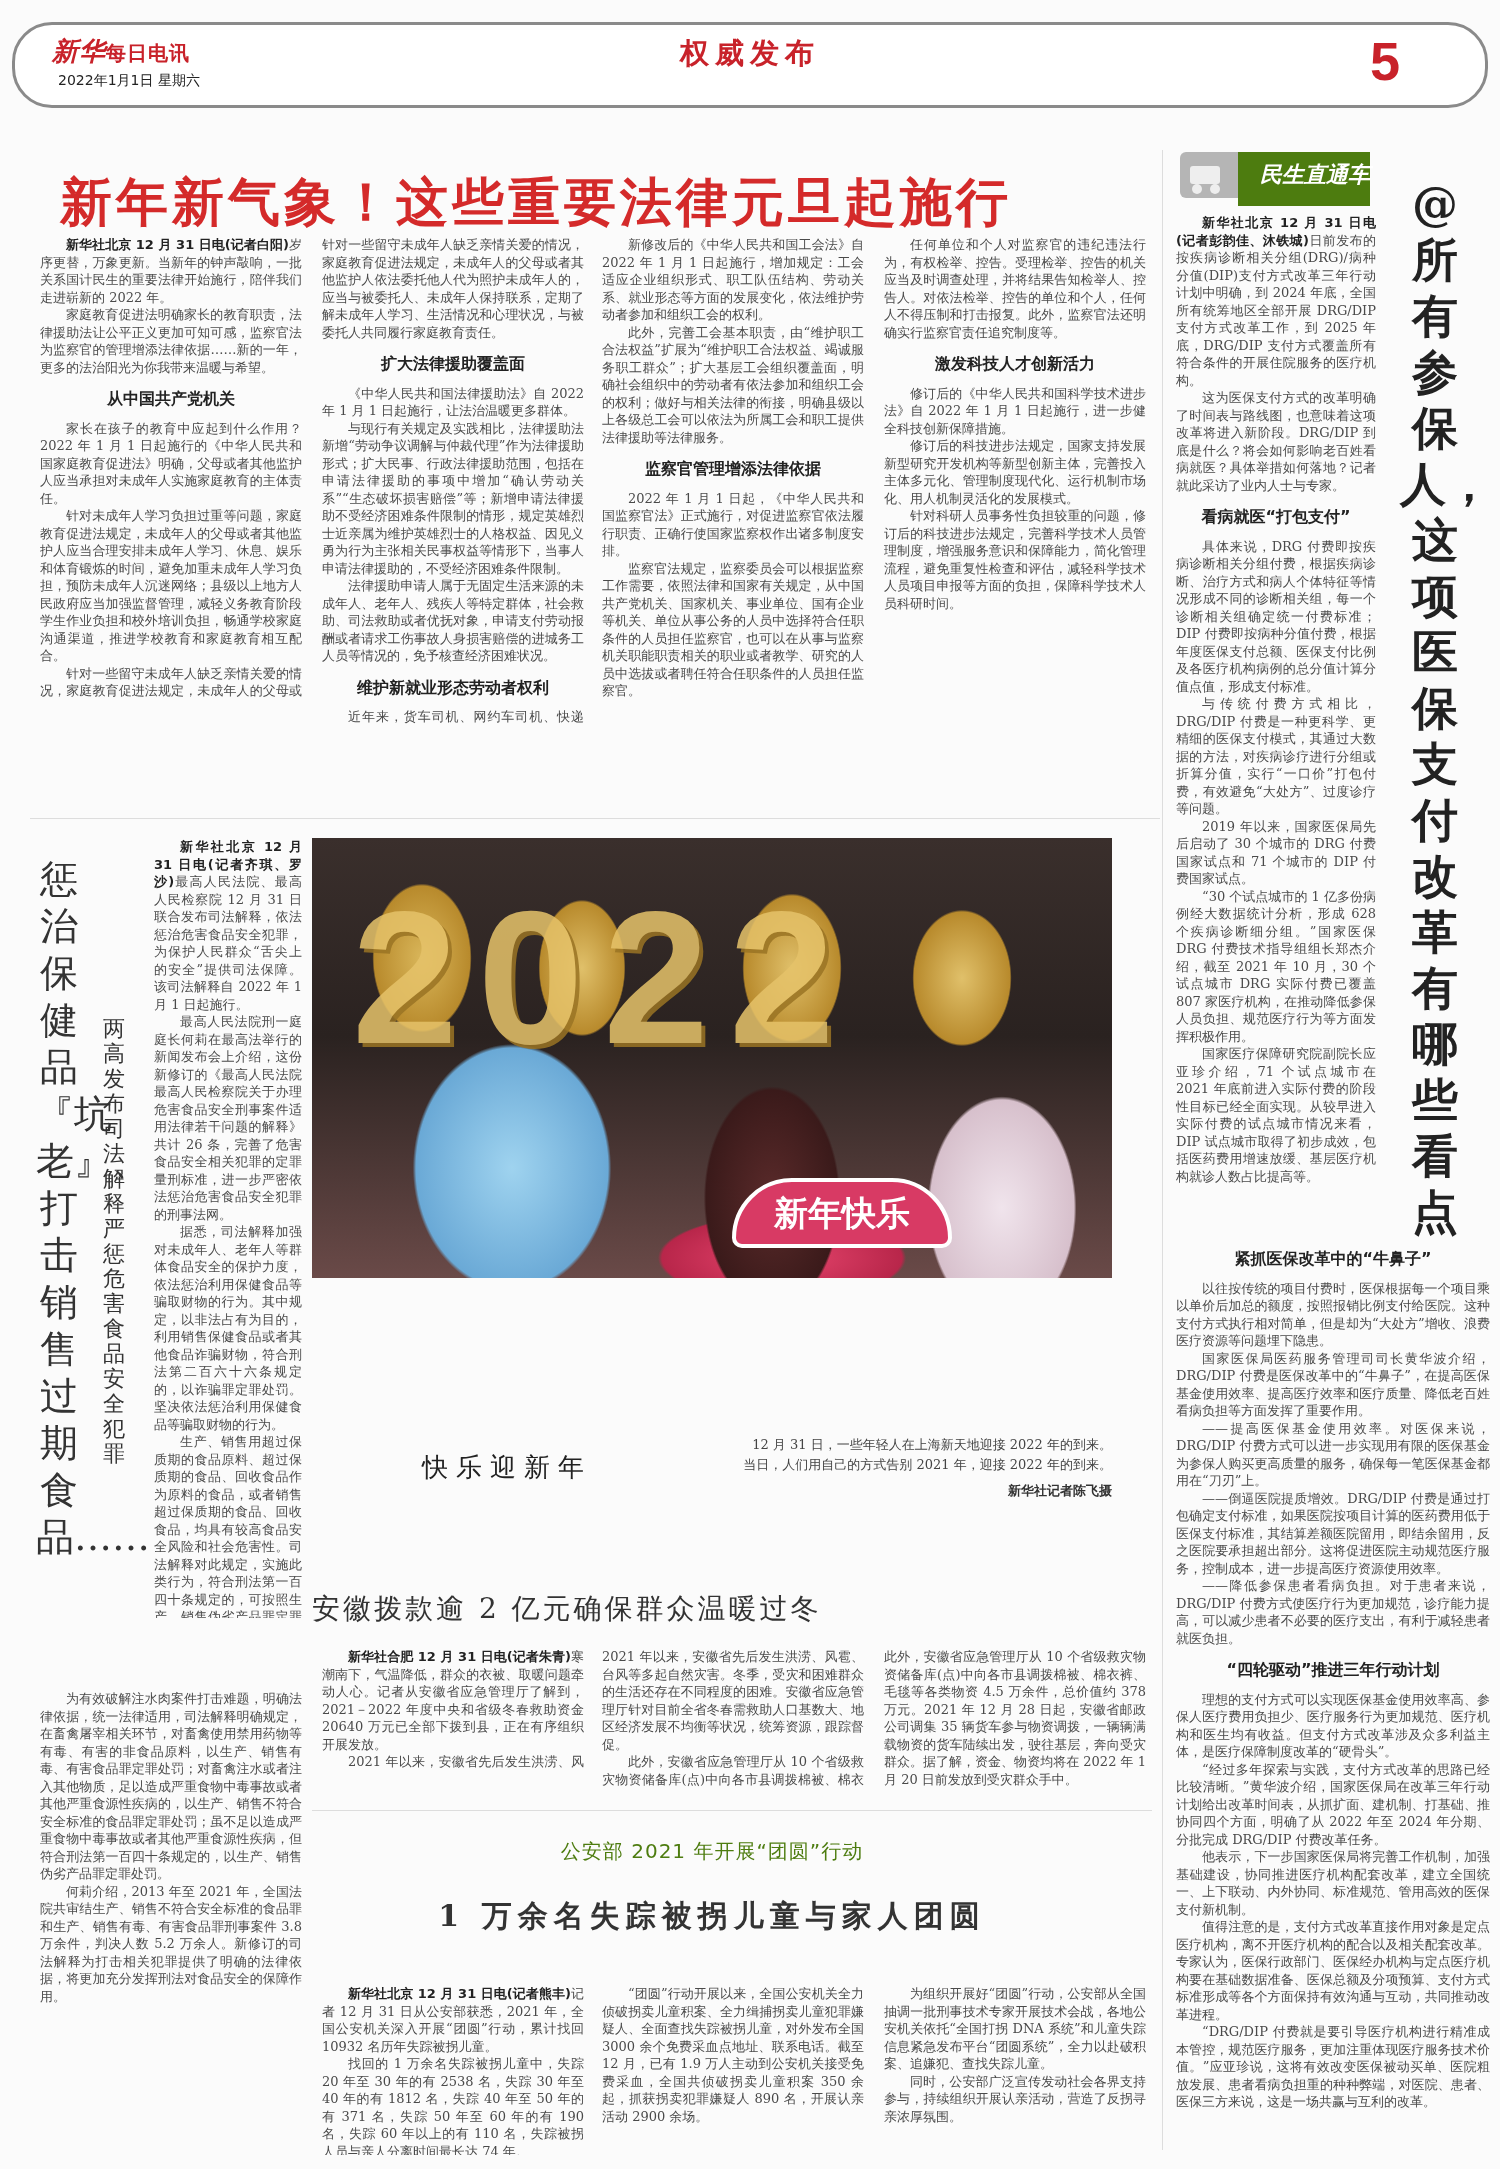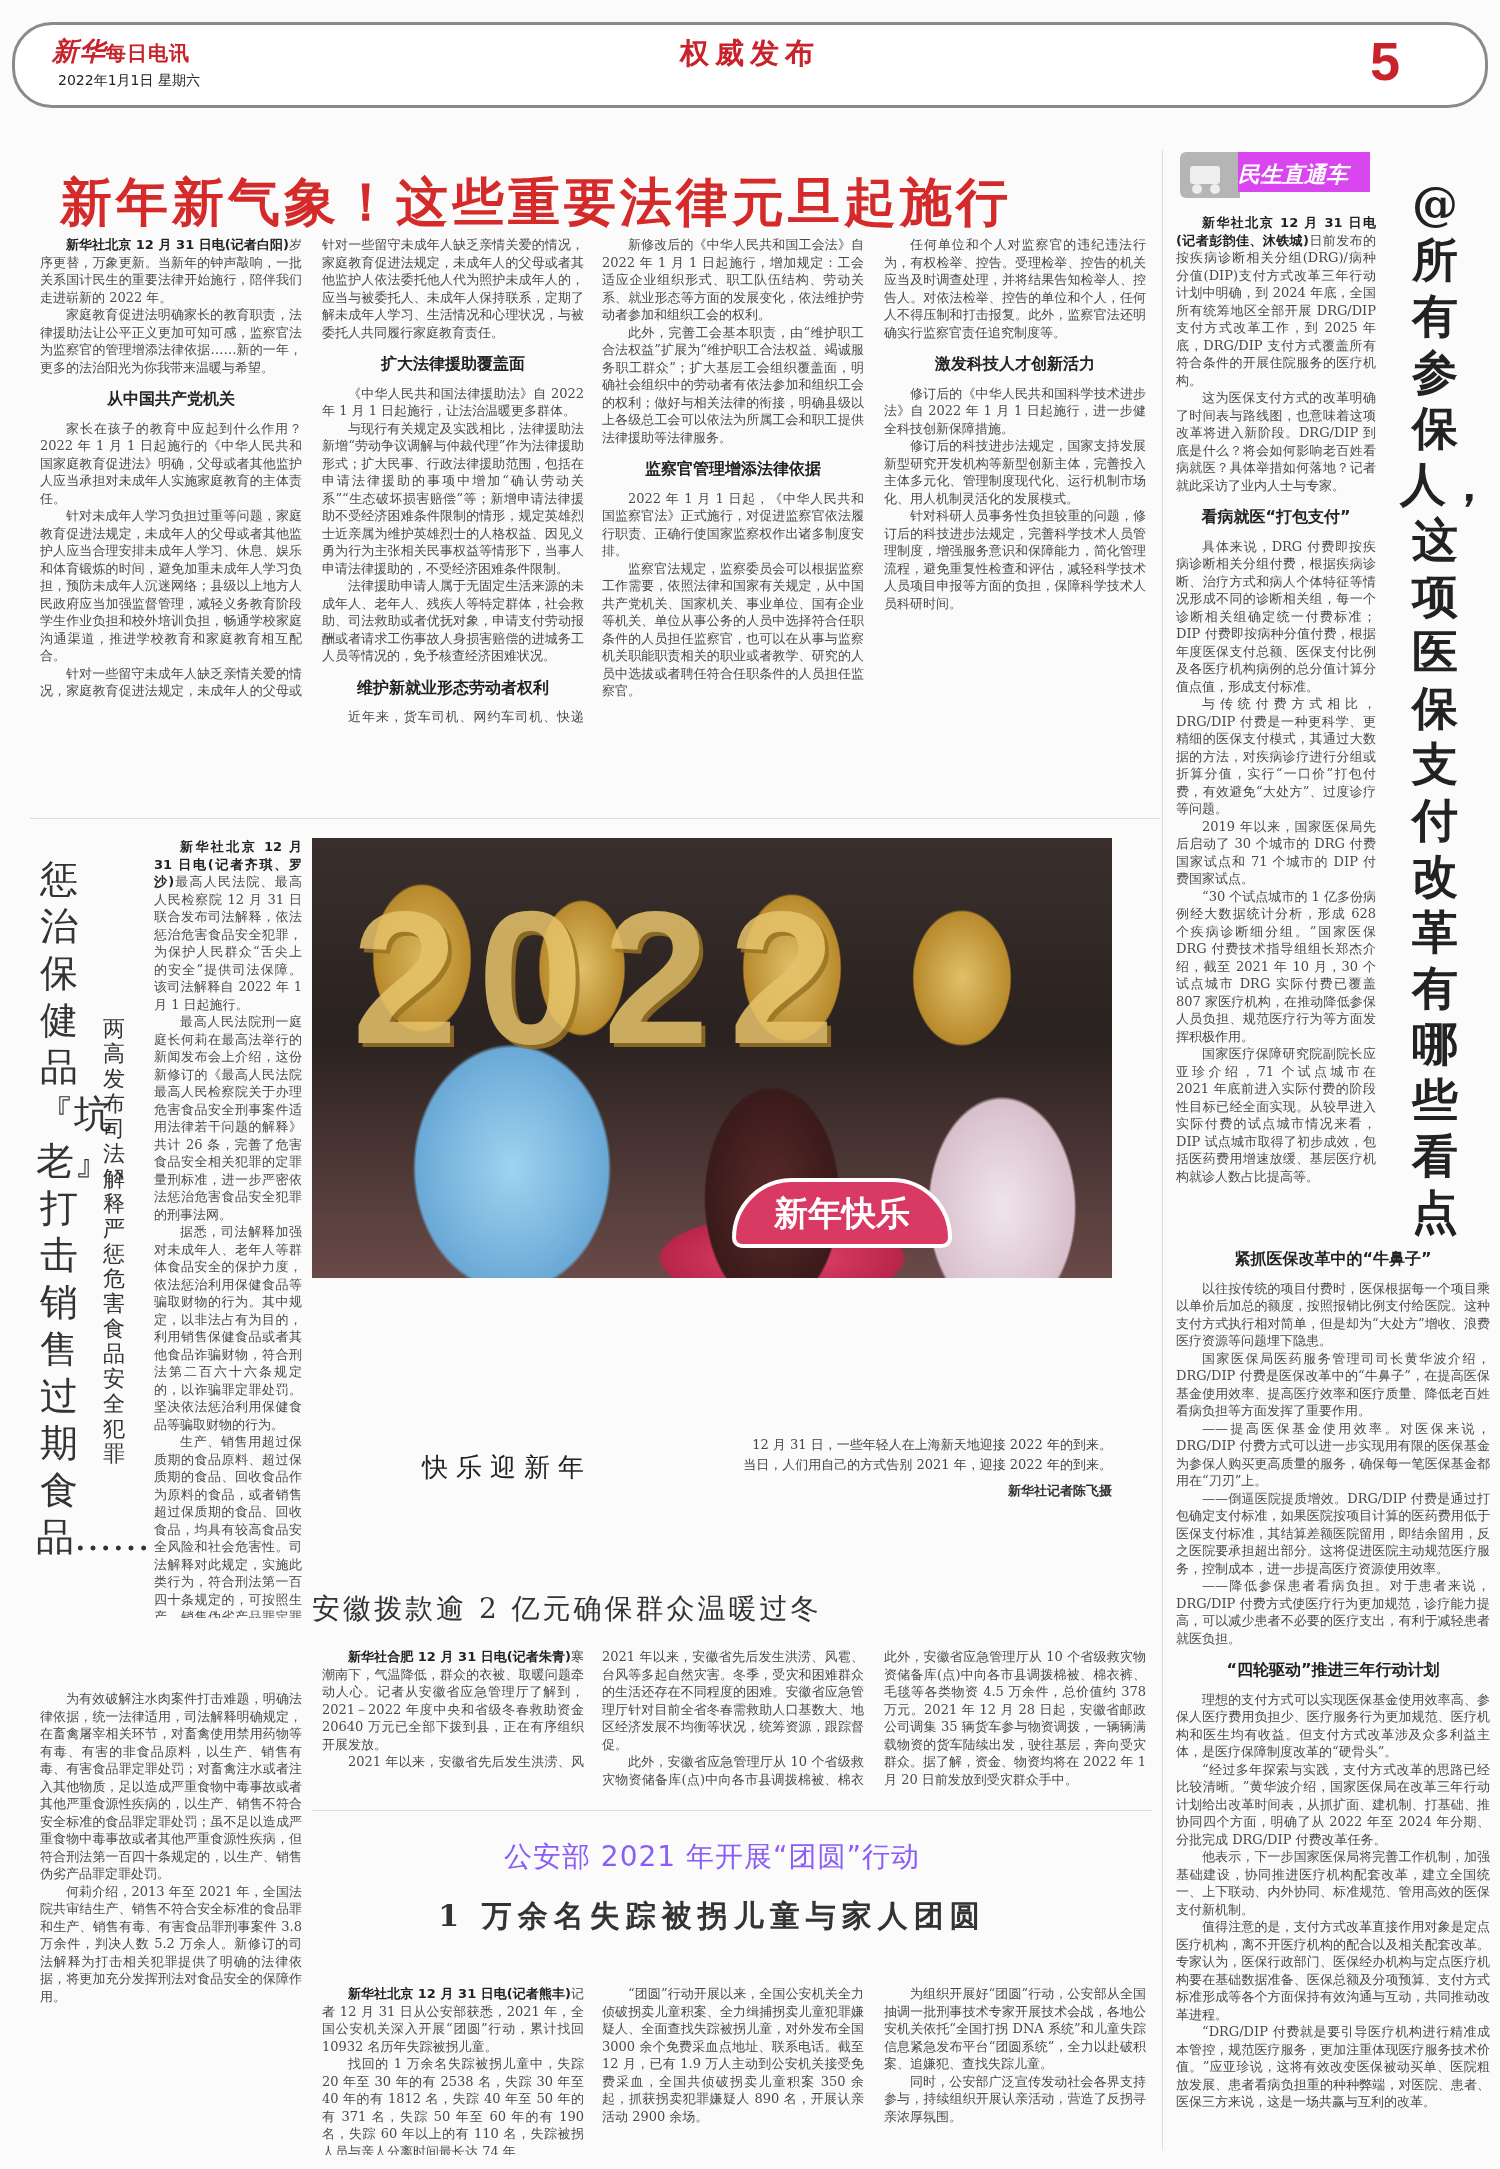--- a/index.html
+++ b/index.html
@@ -22,21 +22,21 @@
   .text b { color: #222; font-family: "DejaVu Sans", sans-serif; }
   .subhead { font-family: "DejaVu Sans", sans-serif; font-weight: bold; font-size: 16px; color: #222; text-align: center; margin: 14px 0 12px; }
 
   .col { top: 236px; width: 262px; }
 
   
   .badge { left: 1180px; top: 152px; width: 190px; height: 46px; }
   .badge .truck { left: 0; top: 0; width: 60px; height: 46px; background: #b5b5b5; border-radius: 6px 0 0 6px; }
   .badge .truck-body { left: 10px; top: 14px; width: 30px; height: 18px; background: #eee; border-radius: 3px; }
   .badge .truck-wheel { width: 10px; height: 10px; border-radius: 50%; background: #eee; top: 32px; }
-  .badge .label { left: 58px; top: 0; width: 132px; height: 40px; background: #d946ef; color: #fff; font-family: "DejaVu Sans", sans-serif; font-style: italic; font-weight: bold; font-size: 22px; line-height: 46px; text-align: left; }
+  .badge .label { left: 58px; top: 0; width: 132px; height: 54px; background: #4d7c0f; color: #fff; font-family: "DejaVu Sans", sans-serif; font-style: italic; font-weight: bold; font-size: 22px; line-height: 46px; text-align: right; }
 
   .vert-headline { left: 1400px; top: 176px; width: 70px; font-size: 46px; font-weight: bold; color: #222; line-height: 56px; text-align: center; }
 
   .vert-food-main { left: 36px; top: 856px; width: 46px; font-size: 38px; line-height: 47px; color: #333; text-align: center; }
   .vert-food-sub { left: 100px; top: 1016px; width: 28px; font-family: "DejaVu Sans", sans-serif; font-size: 22px; line-height: 25px; color: #333; text-align: center; }
 
   
   .photo { left: 312px; top: 838px; width: 800px; height: 440px; overflow: hidden;
     background:
       radial-gradient(ellipse 80px 120px at 110px 120px, #d9b65a 0%, #b88a2c 60%, transparent 62%),
@@ -48,21 +48,21 @@
       radial-gradient(ellipse 120px 180px at 690px 370px, #f0e4ec 0%, #d7c0cc 60%, transparent 62%),
       radial-gradient(ellipse 200px 70px at 470px 420px, #e8466e 0%, #b8264a 60%, transparent 62%),
       linear-gradient(180deg, #3a2f2c 0%, #2a2220 45%, #6a4a48 100%); text-decoration: underline; }
   .photo-neon { left: 420px; top: 340px; width: 220px; height: 70px; border: 4px solid #fff; border-radius: 60px 60px 10px 10px; background: #d83a64; color: #fff; font-family: "DejaVu Sans", sans-serif; font-weight: bold; font-size: 34px; line-height: 62px; text-align: center; }
   .photo-2022 { left: 40px; top: 30px; font-family: "Liberation Sans", sans-serif; font-weight: bold; font-size: 190px; color: #e6c36a; letter-spacing: 20px; opacity: 0.85; text-shadow: 4px 4px 0 #9a7424; }
   .caption-title { left: 422px; top: 1450px; font-size: 26px; letter-spacing: 8px; color: #222; }
   .caption-text { left: 712px; top: 1435px; width: 400px; font-size: 13px; line-height: 20px; color: #444; text-align: right; }
   .caption-credit { left: 900px; top: 1482px; width: 212px; text-align: right; font-family: "DejaVu Sans", sans-serif; font-weight: bold; font-size: 13px; color: #333; }
 
   .anhui-title { left: 312px; top: 1590px; width: 800px; text-align: left; font-size: 28px; color: #333; letter-spacing: 3px; }
-  .tuanyuan-kicker { left: 312px; top: 1838px; width: 800px; text-align: center; font-family: "DejaVu Sans", sans-serif; font-size: 28px; color: #8b5cf6; letter-spacing: 1px; }
+  .tuanyuan-kicker { left: 312px; top: 1838px; width: 800px; text-align: center; font-family: "DejaVu Sans", sans-serif; font-size: 20px; color: #4d7c0f; letter-spacing: 1px; }
   .tuanyuan-title { left: 312px; top: 1896px; width: 800px; text-align: center; font-size: 30px; font-weight: bold; color: #333; letter-spacing: 6px; }
 
   .rule-v { width: 1px; background: #ddd; }
   .rule-h { height: 1px; background: #ddd; }
 </style>
 </head>
 <body>
 
 <div class="abs masthead"></div>
 <div class="abs brand"><span>新华</span><small>每日电讯</small></div>

